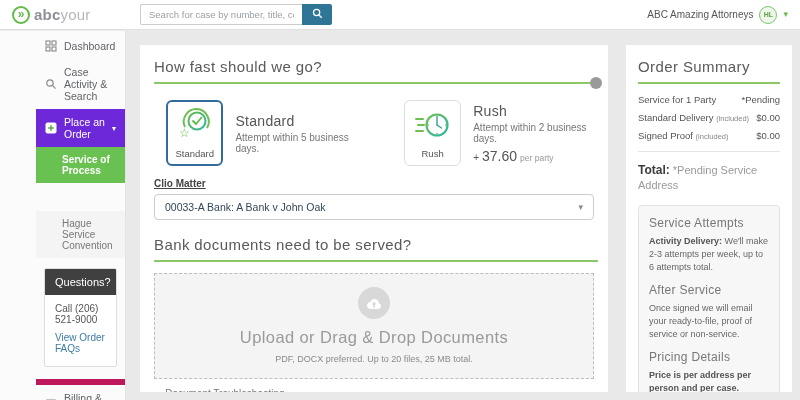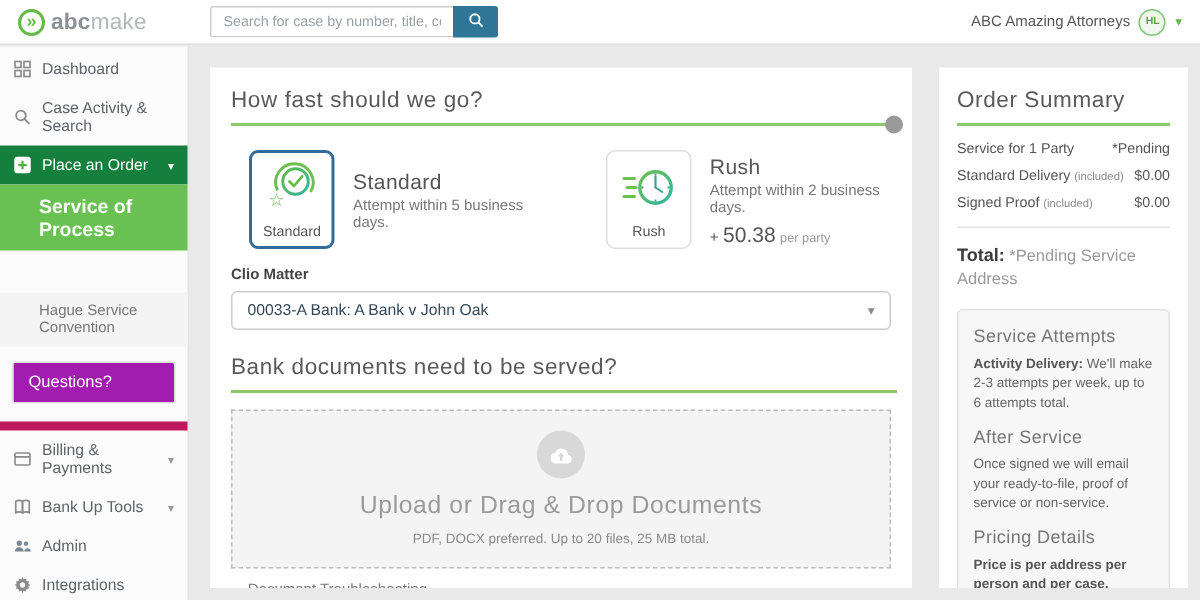--- a/index.html
+++ b/index.html
@@ -26,29 +26,29 @@
   .account { display:flex; align-items:center; gap:6px; }
   .account-name { font-size:10px; color:#555; }
   .avatar { width:18px; height:18px; border-radius:50%; border:1.5px solid #7cc576; background:#eef7ea;
             color:#5aa448; font-size:7px; font-weight:bold; display:flex; align-items:center; justify-content:center; }
   .caret { font-size:9px; color:#62bb46; line-height:1; }
 
   
   .content { position:absolute; top:31px; left:0; right:0; bottom:0; display:flex; }
 
   
-  .sidebar { width:126px; background:#fbfbfb; border-right:1px solid #e3e3e3; padding-top:2px; flex-shrink:0; }
+  .sidebar { width:126px; background:#fbfbfb; border-right:1px solid #e3e3e3; padding-top:2px; flex-shrink:0;padding-left:36px; }
   .side-item { display:flex; align-items:center; gap:7px; padding:7px 9px; font-size:10.5px; color:#5f6368; cursor:pointer; }
   .side-item .icn { width:12px; height:12px; flex-shrink:0; display:flex; align-items:center; justify-content:center; }
   .side-item .rt { margin-left:auto; font-size:8px; color:inherit; }
-  .side-item.green { background:#15803d; color:#fff; }
-  .side-item.sub-active { background:#68c151; color:#fff; font-weight:bold; padding-left:26px; font-size:13px; }
+  .side-item.green { background:#6d28d9; color:#fff; }
+  .side-item.sub-active { background:#68c151; color:#fff; font-weight:bold; padding-left:26px; font-size:10px; }
   .side-item.sub { background:#f4f4f4; color:#777; padding-left:26px; font-size:10px;margin-top:28px; }
   .q-card { margin:10px 8px 12px 8px; background:#fff; border:1px solid #ddd; border-radius:2px; overflow:hidden; }
-  .q-head { background:#a21caf; color:#fff; font-size:11px; padding:7px 10px; }
+  .q-head { background:#404040; color:#fff; font-size:11px; padding:7px 10px; }
   .q-body { padding:8px 10px 10px 10px; }
   .q-phone { font-size:10px; color:#555; }
   .q-link { display:inline-block; margin-top:7px; font-size:10px; color:#3a7ca5; text-decoration:none; cursor:pointer; }
   .side-item.bordered { border-top:6px solid #be185d; }
 
   
   .main-area { flex:1; padding:14px 0 0 14px; }
   .main-card { width:468px; height:347px; background:#fff; padding:13px 14px; overflow:hidden; }
   h2.sec { font-size:15px; font-weight:normal; color:#5a5a5a; letter-spacing:.4px; }
   .underline { height:2px; background:#8cc768; margin-top:7px; position:relative; margin-right:-4px; }
@@ -62,21 +62,21 @@
   .speed-card.plain { border:1px solid #ddd; }
   .speed-card .lbl { font-size:9.5px; color:#555; margin-top:1px; }
   .speed-txt .t { font-size:14px; color:#555; letter-spacing:.3px; }
   .speed-txt .d { font-size:10px; color:#777; margin-top:3px; }
   .price-line { margin-top:4px; display:flex; align-items:baseline; gap:3px; }
   .price-line .pp { font-size:10px; color:#555; }
   .price-line .pv { font-size:14px; color:#555; }
   .price-line .pu { font-size:8.5px; color:#999; }
 
   .clio { margin-top:12px; }
-  .clio-label { font-size:10px; font-weight:bold; color:#444; }
+  .clio-label { font-size:10px; font-weight:bold; color:#444;text-decoration:underline; }
   .clio-select { margin-top:5px; height:26px; border:1px solid #ccc; border-radius:4px; display:flex;
                  align-items:center; padding:0 10px; font-size:10.5px; color:#33475b; cursor:pointer; }
   .clio-select .sel-caret { margin-left:auto; color:#888; font-size:9px; }
 
   .docs-head { margin-top:16px; }
   .dropzone { margin-top:11px; border:1px dashed #bdbdbd; background:#f4f4f4; text-align:center;
               padding:13px 0 14px 0; cursor:pointer; }
   .up-circle { width:32px; height:32px; border-radius:50%; background:#d8d8d8; margin:0 auto;
                display:flex; align-items:center; justify-content:center; }
   .up-title { font-size:16.5px; color:#9a9a9a; letter-spacing:.4px; margin-top:9px; }
@@ -102,21 +102,21 @@
   .info-box p b { color:#555; }
 </style>
 </head>
 <body>
 
 <div class="app">
 
   <div class="header">
     <div class="logo">
       <span class="logo-mark">»</span>
-      <span><span class="logo-abc">abc</span><span class="logo-legal">make</span></span>
+      <span><span class="logo-abc">abc</span><span class="logo-legal">your</span></span>
     </div>
     <div class="search-wrap">
       <input class="search-input" type="text" placeholder="Search for case by number, title, court..." style="">
       <button class="search-btn">
         <span>
           <svg width="11" height="11" viewBox="0 0 12 12">
               <circle cx="5" cy="5" r="3.4" fill="none" stroke="#fff" stroke-width="1.4"></circle>
               <line x1="7.6" y1="7.6" x2="10.6" y2="10.6" stroke="#fff" stroke-width="1.4"></line>
             </svg>
         </span>
@@ -167,20 +167,24 @@
       </div>
       <div class="side-item sub-active">
         <span>Service of Process</span>
       </div>
       <div class="side-item sub">
         <span>Hague Service Convention</span>
       </div>
 
       <div class="q-card">
         <div class="q-head">Questions?</div>
+        <div class="q-body">
+          <div class="q-phone">Call (206) 521-9000</div>
+          <a class="q-link">View Order FAQs</a>
+        </div>
       </div>
 
       <div class="side-item bordered">
         <span class="icn">
           <svg width="12" height="12" viewBox="0 0 12 12">
               <rect x="1" y="2" width="10" height="8" rx="1" fill="none" stroke="#8a8a8a" stroke-width="1.1"></rect>
               <line x1="1" y1="4.6" x2="11" y2="4.6" stroke="#8a8a8a" stroke-width="1.1"></line>
             </svg>
         </span>
         <span>Billing &amp; Payments</span>
@@ -285,21 +289,21 @@
                   </g>
                 </svg>
               </span>
               <span class="lbl">Rush</span>
             </div>
             <div class="speed-txt">
               <div class="t">Rush</div>
               <div class="d">Attempt within 2 business days.</div>
               <div class="price-line">
                 <span class="pp">+</span>
-                <span class="pv">50.38</span>
+                <span class="pv">37.60</span>
                 <span class="pu">per party</span>
               </div>
             </div>
           </div>
         </div>
 
         <div class="clio">
           <div class="clio-label">Clio Matter</div>
           <div class="clio-select">
             <span>00033-A Bank: A Bank v John Oak</span>

